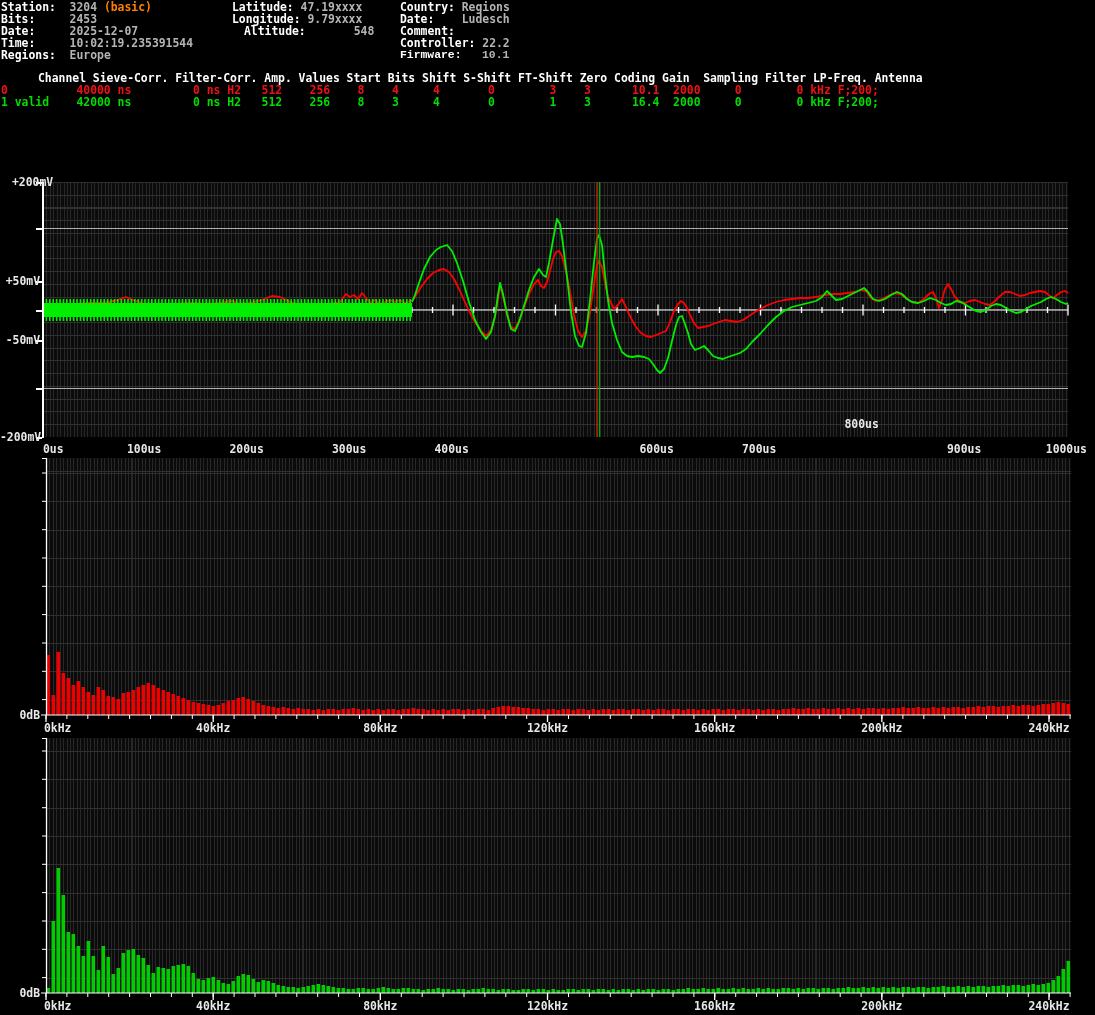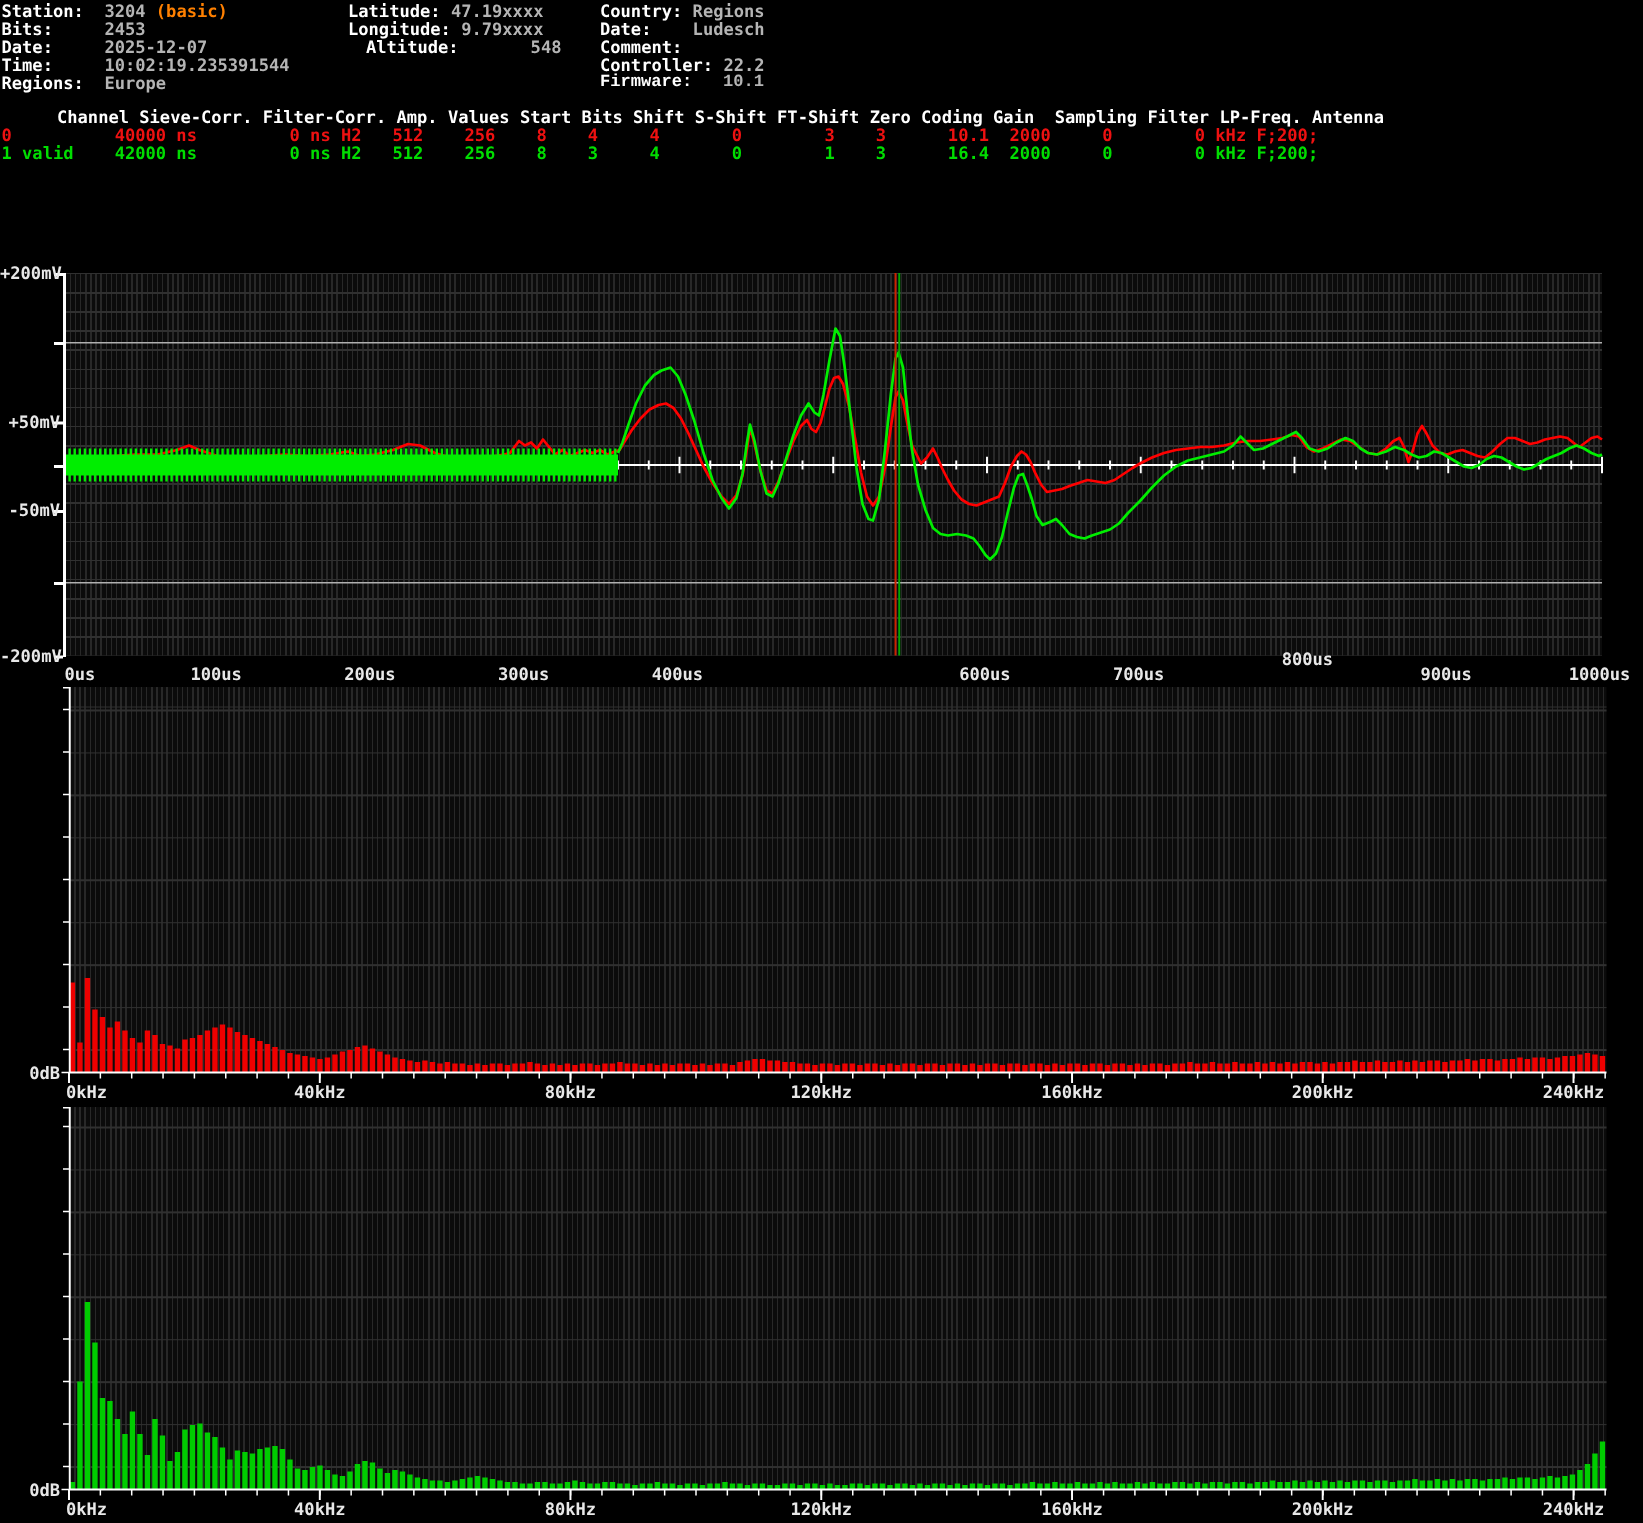--- a/index.html
+++ b/index.html
@@ -55,39 +55,39 @@
           <polyline points="0,123 17,123 32,122 47,121 62,121 75,118 83,115 90,118 102,122 117,123 132,122 147,121 162,122 177,121 189,119 197,122 207,121 219,118 229,114 237,115 247,120 257,123 269,122 281,123 293,121 297,120 303,112 307,115 311,113 315,117 319,111 323,116 327,121 332,118 337,122 342,120 347,118 352,120 357,118 362,121 367,119 370,118 373,113 378,105 384,97 390,91 396,88 401,87 406,90 411,97 416,107 421,118 426,129 432,140 438,149 443,154 448,148 452,135 455,117 457,103 460,114 464,132 468,145 472,147 476,139 481,125 486,112 491,102 495,98 498,104 501,106 504,100 507,89 510,77 513,70 516,69 519,74 523,89 527,110 531,133 535,149 539,155 543,149 547,130 551,102 554,83 556,79 559,85 562,101 565,115 568,121 571,127 575,123 579,117 582,123 585,130 589,138 593,145 598,151 603,154 608,155 613,153 618,151 623,149 627,140 631,129 635,122 638,119 641,121 644,126 647,133 651,141 655,146 660,145 665,144 670,142 676,140 682,138 688,139 694,140 700,138 706,134 712,130 717,127 725,123 733,120 741,118 749,117 757,116 765,116 773,115 781,113 789,112 797,112 805,111 812,110 818,108 823,109 828,116 833,119 839,117 845,114 851,111 857,112 863,116 869,120 875,121 881,117 886,112 890,110 893,116 896,126 899,118 902,107 905,102 908,107 912,115 917,120 922,121 927,119 932,118 937,120 942,122 947,123 952,119 957,114 962,110 967,110 972,112 977,114 982,113 987,111 992,110 997,109 1002,110 1007,114 1010,116 1014,113 1018,110 1022,109 1025,111" fill="none" stroke="#ff0000" stroke-width="1.8" stroke-linejoin="round"></polyline>
           <path d="M0.0,117V139M3.4,117V139M6.8,117V139M10.2,117V139M13.6,117V139M17.0,117V139M20.4,117V139M23.8,117V139M27.2,117V139M30.6,117V139M34.0,117V139M37.4,117V139M40.8,117V139M44.2,117V139M47.6,117V139M51.0,117V139M54.4,117V139M57.8,117V139M61.2,117V139M64.6,117V139M68.0,117V139M71.4,117V139M74.8,117V139M78.2,117V139M81.6,117V139M85.0,117V139M88.4,117V139M91.8,117V139M95.2,117V139M98.6,117V139M102.0,117V139M105.4,117V139M108.8,117V139M112.2,117V139M115.6,117V139M119.0,117V139M122.4,117V139M125.8,117V139M129.2,117V139M132.6,117V139M136.0,117V139M139.4,117V139M142.8,117V139M146.2,117V139M149.6,117V139M153.0,117V139M156.4,117V139M159.8,117V139M163.2,117V139M166.6,117V139M170.0,117V139M173.4,117V139M176.8,117V139M180.2,117V139M183.6,117V139M187.0,117V139M190.4,117V139M193.8,117V139M197.2,117V139M200.6,117V139M204.0,117V139M207.4,117V139M210.8,117V139M214.2,117V139M217.6,117V139M221.0,117V139M224.4,117V139M227.8,117V139M231.2,117V139M234.6,117V139M238.0,117V139M241.4,117V139M244.8,117V139M248.2,117V139M251.6,117V139M255.0,117V139M258.4,117V139M261.8,117V139M265.2,117V139M268.6,117V139M272.0,117V139M275.4,117V139M278.8,117V139M282.2,117V139M285.6,117V139M289.0,117V139M292.4,117V139M295.8,117V139M299.2,117V139M302.6,117V139M306.0,117V139M309.4,117V139M312.8,117V139M316.2,117V139M319.6,117V139M323.0,117V139M326.4,117V139M329.8,117V139M333.2,117V139M336.6,117V139M340.0,117V139M343.4,117V139M346.8,117V139M350.2,117V139M353.6,117V139M357.0,117V139M360.4,117V139M363.8,117V139M367.2,117V139" stroke="#00ee00" stroke-width="1.6" fill="none"></path>
           <rect x="0" y="121" width="369" height="14" fill="#00ee00"></rect>
           <polyline points="369,120 372,113 376,101 381,87 387,75 393,68 398,65 404,63 409,69 414,81 420,99 426,120 432,138 438,150 443,157 448,150 452,134 455,113 457,101 460,112 464,132 468,147 472,149 476,140 481,124 486,108 491,95 496,87 500,93 503,95 506,81 510,58 514,37 517,42 520,62 524,95 528,130 532,154 536,164 539,165 543,151 547,118 551,80 554,57 556,53 559,63 562,93 565,118 569,141 574,158 579,170 584,174 589,175 595,174 601,175 606,177 610,182 614,188 617,191 621,187 625,176 629,159 633,143 636,135 639,134 642,142 645,151 648,162 652,168 657,166 661,164 665,168 670,174 675,176 680,177 685,175 691,173 697,171 703,167 709,160 717,152 725,143 733,135 741,129 749,125 757,123 765,121 773,119 779,115 784,109 788,113 793,118 799,117 805,114 811,111 817,108 821,106 825,110 830,117 836,119 842,117 848,113 854,110 859,112 864,117 869,120 875,121 881,119 887,116 893,118 898,121 903,123 908,122 913,119 918,120 923,123 928,126 933,129 938,130 943,128 948,124 953,122 958,123 963,126 968,129 973,131 978,130 983,127 988,124 993,122 998,120 1003,117 1008,115 1013,117 1018,120 1023,122 1025,121" fill="none" stroke="#00ee00" stroke-width="1.8" stroke-linejoin="round"></polyline>
           <line x1="554" y1="0" x2="554" y2="255" stroke="#cc2200" stroke-width="1.3"></line>
           <line x1="556.5" y1="0" x2="556.5" y2="255" stroke="#00aa00" stroke-width="1.3"></line>
         </svg>
       </div>
       <div class="axline" style="left: 42px; top: 182px; width: 1.5px; height: 256px;"></div>
       <div class="axline" style="left: 36px; top: 182px; width: 6px; height: 1.5px;"></div>
-      <div class="axlabel ylab" style="top: 176px;">+200mV</div>
+      <div class="axlabel ylab" style="top: 176px; padding-left: 12px;">+200mV</div>
       <div class="axline" style="left: 36px; top: 228px; width: 6px; height: 1.5px;"></div>
       <div class="axline" style="left: 36px; top: 281px; width: 6px; height: 1.5px;"></div>
       <div class="axlabel ylab" style="top: 275px;">+50mV</div>
       <div class="axline" style="left: 36px; top: 310px; width: 6px; height: 1.5px;"></div>
       <div class="axline" style="left: 36px; top: 340px; width: 6px; height: 1.5px;"></div>
       <div class="axlabel ylab" style="top: 334px;">-50mV</div>
       <div class="axline" style="left: 36px; top: 388px; width: 6px; height: 1.5px;"></div>
       <div class="axline" style="left: 36px; top: 437px; width: 6px; height: 1.5px;"></div>
       <div class="axlabel ylab" style="top: 431px;">-200mV</div>
       <div class="axlabel" style="top: 443px; left: 43px;">0us</div>
       <div class="axlabel" style="top: 443px; left: 145.5px; transform: translateX(-54%);">100us</div>
       <div class="axlabel" style="top: 443px; left: 248px; transform: translateX(-54%);">200us</div>
       <div class="axlabel" style="top: 443px; left: 350.5px; transform: translateX(-54%);">300us</div>
       <div class="axlabel" style="top: 443px; left: 453px; transform: translateX(-54%);">400us</div>
       <div class="axlabel" style="top: 467px; left: 555.5px; transform: translateX(-54%);">500us</div>
       <div class="axlabel" style="top: 443px; left: 658px; transform: translateX(-54%);">600us</div>
       <div class="axlabel" style="top: 443px; left: 760.5px; transform: translateX(-54%);">700us</div>
-      <div class="axlabel" style="top: 433px; left: 863px; transform: translateX(-54%); margin-left: 10px;">800us</div>
+      <div class="axlabel" style="top: 418px; left: 863px; transform: translateX(-54%);">800us</div>
       <div class="axlabel" style="top: 443px; left: 965.5px; transform: translateX(-54%);">900us</div>
       <div class="axlabel" style="top: 443px; left: 1068px; transform: translateX(-54%);">1000us</div>
     </div>
   <div id="spectrum0-layer">
       <div class="chart" style="left: 46px; top: 458px; width: 1025px; height: 257px; background-image: repeating-linear-gradient(rgb(48, 48, 48) 0px, rgb(48, 48, 48) 1px, transparent 1px, transparent 28.33px), repeating-linear-gradient(90deg, rgb(40, 40, 40) 0px, rgb(40, 40, 40) 1px, transparent 1px, transparent 3.42px); background-position: 0px 15px, 0px 0px;">
         <svg width="1025" height="267" viewBox="0 0 1025 267">
           <path d="M0.5,257v-60h3.6v60zM5.5,257v-20h3.6v20zM10.5,257v-63h3.6v63zM15.5,257v-42h3.6v42zM20.5,257v-37h3.6v37zM25.5,257v-30h3.6v30zM30.5,257v-34h3.6v34zM35.5,257v-28h3.6v28zM40.5,257v-23h3.6v23zM45.5,257v-20h3.6v20zM50.5,257v-28h3.6v28zM55.5,257v-25h3.6v25zM60.5,257v-19h3.6v19zM65.5,257v-18h3.6v18zM70.5,257v-16h3.6v16zM75.5,257v-22h3.6v22zM80.5,257v-23h3.6v23zM85.5,257v-25h3.6v25zM90.5,257v-28h3.6v28zM95.5,257v-30h3.6v30zM100.5,257v-32h3.6v32zM105.5,257v-30h3.6v30zM110.5,257v-27h3.6v27zM115.5,257v-25h3.6v25zM120.5,257v-23h3.6v23zM125.5,257v-21h3.6v21zM130.5,257v-19h3.6v19zM135.5,257v-17h3.6v17zM140.5,257v-15h3.6v15zM145.5,257v-13h3.6v13zM150.5,257v-12h3.6v12zM155.5,257v-11h3.6v11zM160.5,257v-10h3.6v10zM165.5,257v-9h3.6v9zM170.5,257v-10h3.6v10zM175.5,257v-12h3.6v12zM180.5,257v-14h3.6v14zM185.5,257v-15h3.6v15zM190.5,257v-17h3.6v17zM195.5,257v-18h3.6v18zM200.5,257v-16h3.6v16zM205.5,257v-14h3.6v14zM210.5,257v-12h3.6v12zM215.5,257v-10h3.6v10zM220.5,257v-9h3.6v9zM225.5,257v-8h3.6v8zM230.5,257v-7h3.6v7zM235.5,257v-8h3.6v8zM240.5,257v-7h3.6v7zM245.5,257v-6h3.6v6zM250.5,257v-7h3.6v7zM255.5,257v-6h3.6v6zM260.5,257v-6h3.6v6zM265.5,257v-5h3.6v5zM270.5,257v-6h3.6v6zM275.5,257v-5h3.6v5zM280.5,257v-6h3.6v6zM285.5,257v-6h3.6v6zM290.5,257v-5h3.6v5zM295.5,257v-6h3.6v6zM300.5,257v-6h3.6v6zM305.5,257v-7h3.6v7zM310.5,257v-6h3.6v6zM315.5,257v-5h3.6v5zM320.5,257v-6h3.6v6zM325.5,257v-5h3.6v5zM330.5,257v-6h3.6v6zM335.5,257v-5h3.6v5zM340.5,257v-6h3.6v6zM345.5,257v-6h3.6v6zM350.5,257v-5h3.6v5zM355.5,257v-6h3.6v6zM360.5,257v-6h3.6v6zM365.5,257v-7h3.6v7zM370.5,257v-6h3.6v6zM375.5,257v-6h3.6v6zM380.5,257v-5h3.6v5zM385.5,257v-6h3.6v6zM390.5,257v-5h3.6v5zM395.5,257v-6h3.6v6zM400.5,257v-5h3.6v5zM405.5,257v-6h3.6v6zM410.5,257v-6h3.6v6zM415.5,257v-5h3.6v5zM420.5,257v-6h3.6v6zM425.5,257v-5h3.6v5zM430.5,257v-6h3.6v6zM435.5,257v-6h3.6v6zM440.5,257v-5h3.6v5zM445.5,257v-7h3.6v7zM450.5,257v-8h3.6v8zM455.5,257v-9h3.6v9zM460.5,257v-9h3.6v9zM465.5,257v-8h3.6v8zM470.5,257v-8h3.6v8zM475.5,257v-7h3.6v7zM480.5,257v-7h3.6v7zM485.5,257v-6h3.6v6zM490.5,257v-6h3.6v6zM495.5,257v-5h3.6v5zM500.5,257v-6h3.6v6zM505.5,257v-6h3.6v6zM510.5,257v-5h3.6v5zM515.5,257v-6h3.6v6zM520.5,257v-6h3.6v6zM525.5,257v-5h3.6v5zM530.5,257v-6h3.6v6zM535.5,257v-6h3.6v6zM540.5,257v-5h3.6v5zM545.5,257v-6h3.6v6zM550.5,257v-5h3.6v5zM555.5,257v-6h3.6v6zM560.5,257v-6h3.6v6zM565.5,257v-5h3.6v5zM570.5,257v-6h3.6v6zM575.5,257v-6h3.6v6zM580.5,257v-5h3.6v5zM585.5,257v-6h3.6v6zM590.5,257v-6h3.6v6zM595.5,257v-5h3.6v5zM600.5,257v-6h3.6v6zM605.5,257v-5h3.6v5zM610.5,257v-6h3.6v6zM615.5,257v-6h3.6v6zM620.5,257v-5h3.6v5zM625.5,257v-6h3.6v6zM630.5,257v-6h3.6v6zM635.5,257v-5h3.6v5zM640.5,257v-6h3.6v6zM645.5,257v-6h3.6v6zM650.5,257v-5h3.6v5zM655.5,257v-6h3.6v6zM660.5,257v-5h3.6v5zM665.5,257v-6h3.6v6zM670.5,257v-6h3.6v6zM675.5,257v-5h3.6v5zM680.5,257v-6h3.6v6zM685.5,257v-6h3.6v6zM690.5,257v-5h3.6v5zM695.5,257v-6h3.6v6zM700.5,257v-6h3.6v6zM705.5,257v-5h3.6v5zM710.5,257v-6h3.6v6zM715.5,257v-5h3.6v5zM720.5,257v-6h3.6v6zM725.5,257v-6h3.6v6zM730.5,257v-5h3.6v5zM735.5,257v-6h3.6v6zM740.5,257v-6h3.6v6zM745.5,257v-7h3.6v7zM750.5,257v-6h3.6v6zM755.5,257v-6h3.6v6zM760.5,257v-7h3.6v7zM765.5,257v-6h3.6v6zM770.5,257v-6h3.6v6zM775.5,257v-7h3.6v7zM780.5,257v-6h3.6v6zM785.5,257v-6h3.6v6zM790.5,257v-7h3.6v7zM795.5,257v-6h3.6v6zM800.5,257v-7h3.6v7zM805.5,257v-6h3.6v6zM810.5,257v-7h3.6v7zM815.5,257v-6h3.6v6zM820.5,257v-7h3.6v7zM825.5,257v-7h3.6v7zM830.5,257v-6h3.6v6zM835.5,257v-7h3.6v7zM840.5,257v-6h3.6v6zM845.5,257v-7h3.6v7zM850.5,257v-7h3.6v7zM855.5,257v-8h3.6v8zM860.5,257v-7h3.6v7zM865.5,257v-7h3.6v7zM870.5,257v-8h3.6v8zM875.5,257v-7h3.6v7zM880.5,257v-7h3.6v7zM885.5,257v-8h3.6v8zM890.5,257v-7h3.6v7zM895.5,257v-8h3.6v8zM900.5,257v-7h3.6v7zM905.5,257v-8h3.6v8zM910.5,257v-8h3.6v8zM915.5,257v-7h3.6v7zM920.5,257v-8h3.6v8zM925.5,257v-8h3.6v8zM930.5,257v-9h3.6v9zM935.5,257v-8h3.6v8zM940.5,257v-9h3.6v9zM945.5,257v-9h3.6v9zM950.5,257v-8h3.6v8zM955.5,257v-9h3.6v9zM960.5,257v-9h3.6v9zM965.5,257v-10h3.6v10zM970.5,257v-9h3.6v9zM975.5,257v-10h3.6v10zM980.5,257v-10h3.6v10zM985.5,257v-9h3.6v9zM990.5,257v-10h3.6v10zM995.5,257v-11h3.6v11zM1000.5,257v-11h3.6v11zM1005.5,257v-12h3.6v12zM1010.5,257v-13h3.6v13zM1015.5,257v-12h3.6v12zM1020.5,257v-11h3.6v11z" fill="#ee0000"></path>
           <line x1="0" y1="257" x2="1025" y2="257" stroke="#ffffff" stroke-width="1.2"></line>
           <path d="M0.0,257v4M20.9,257v4M41.8,257v4M62.7,257v4M83.6,257v4M104.5,257v4M125.4,257v4M146.3,257v4M167.2,257v4M188.1,257v4M209.0,257v4M229.9,257v4M250.8,257v4M271.7,257v4M292.6,257v4M313.5,257v4M334.4,257v4M355.3,257v4M376.2,257v4M397.1,257v4M418.0,257v4M438.9,257v4M459.8,257v4M480.7,257v4M501.6,257v4M522.5,257v4M543.4,257v4M564.3,257v4M585.2,257v4M606.1,257v4M627.0,257v4M647.9,257v4M668.8,257v4M689.7,257v4M710.6,257v4M731.5,257v4M752.4,257v4M773.3,257v4M794.2,257v4M815.1,257v4M836.0,257v4M856.9,257v4M877.8,257v4M898.7,257v4M919.6,257v4M940.5,257v4M961.4,257v4M982.3,257v4M1003.2,257v4M1024.1,257v4" stroke="#ffffff" stroke-width="1" fill="none"></path>
           <path d="M0.0,257v7M167.2,257v7M334.3,257v7M501.5,257v7M668.7,257v7M835.8,257v7M1003.0,257v7" stroke="#ffffff" stroke-width="1.3" fill="none"></path>

